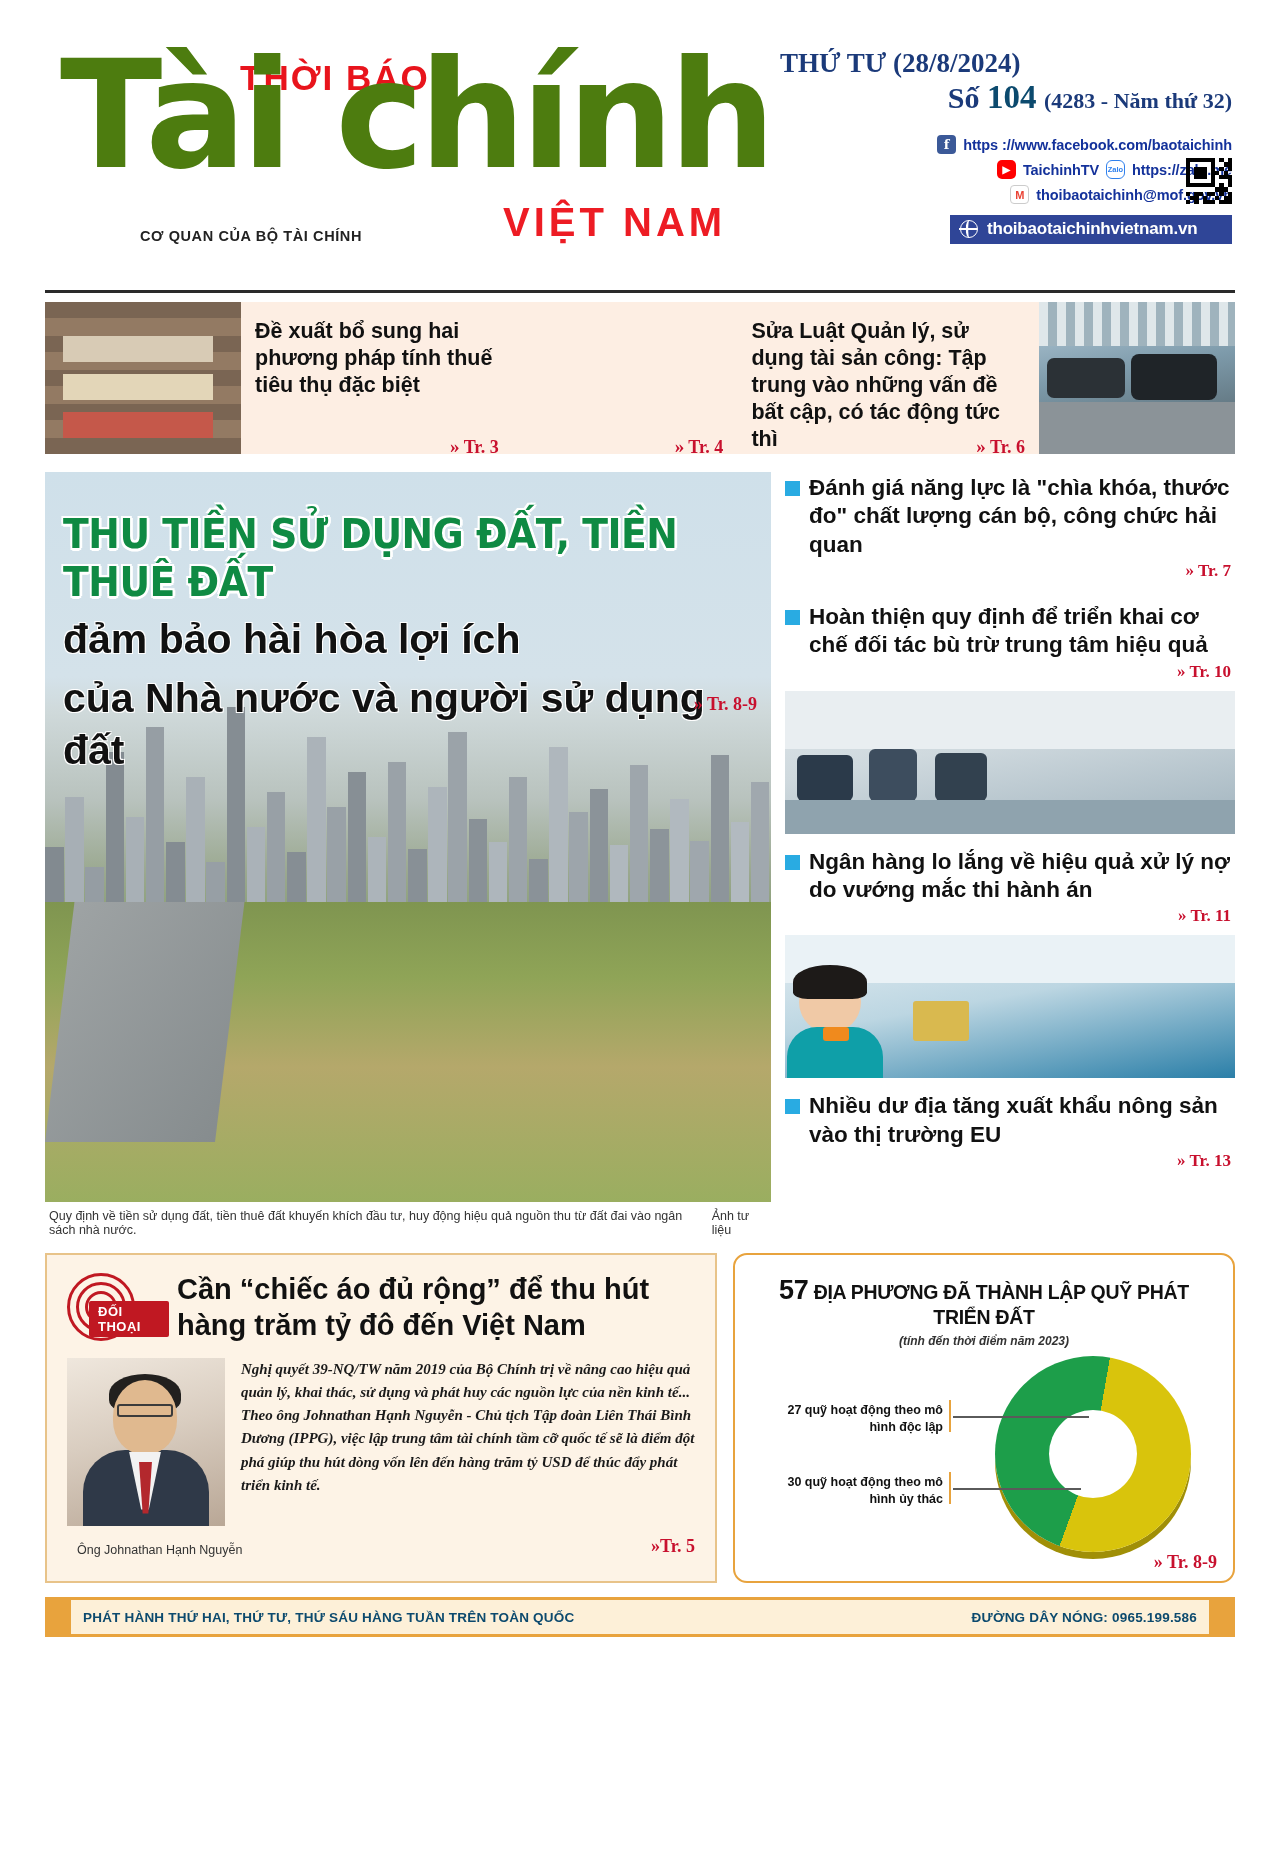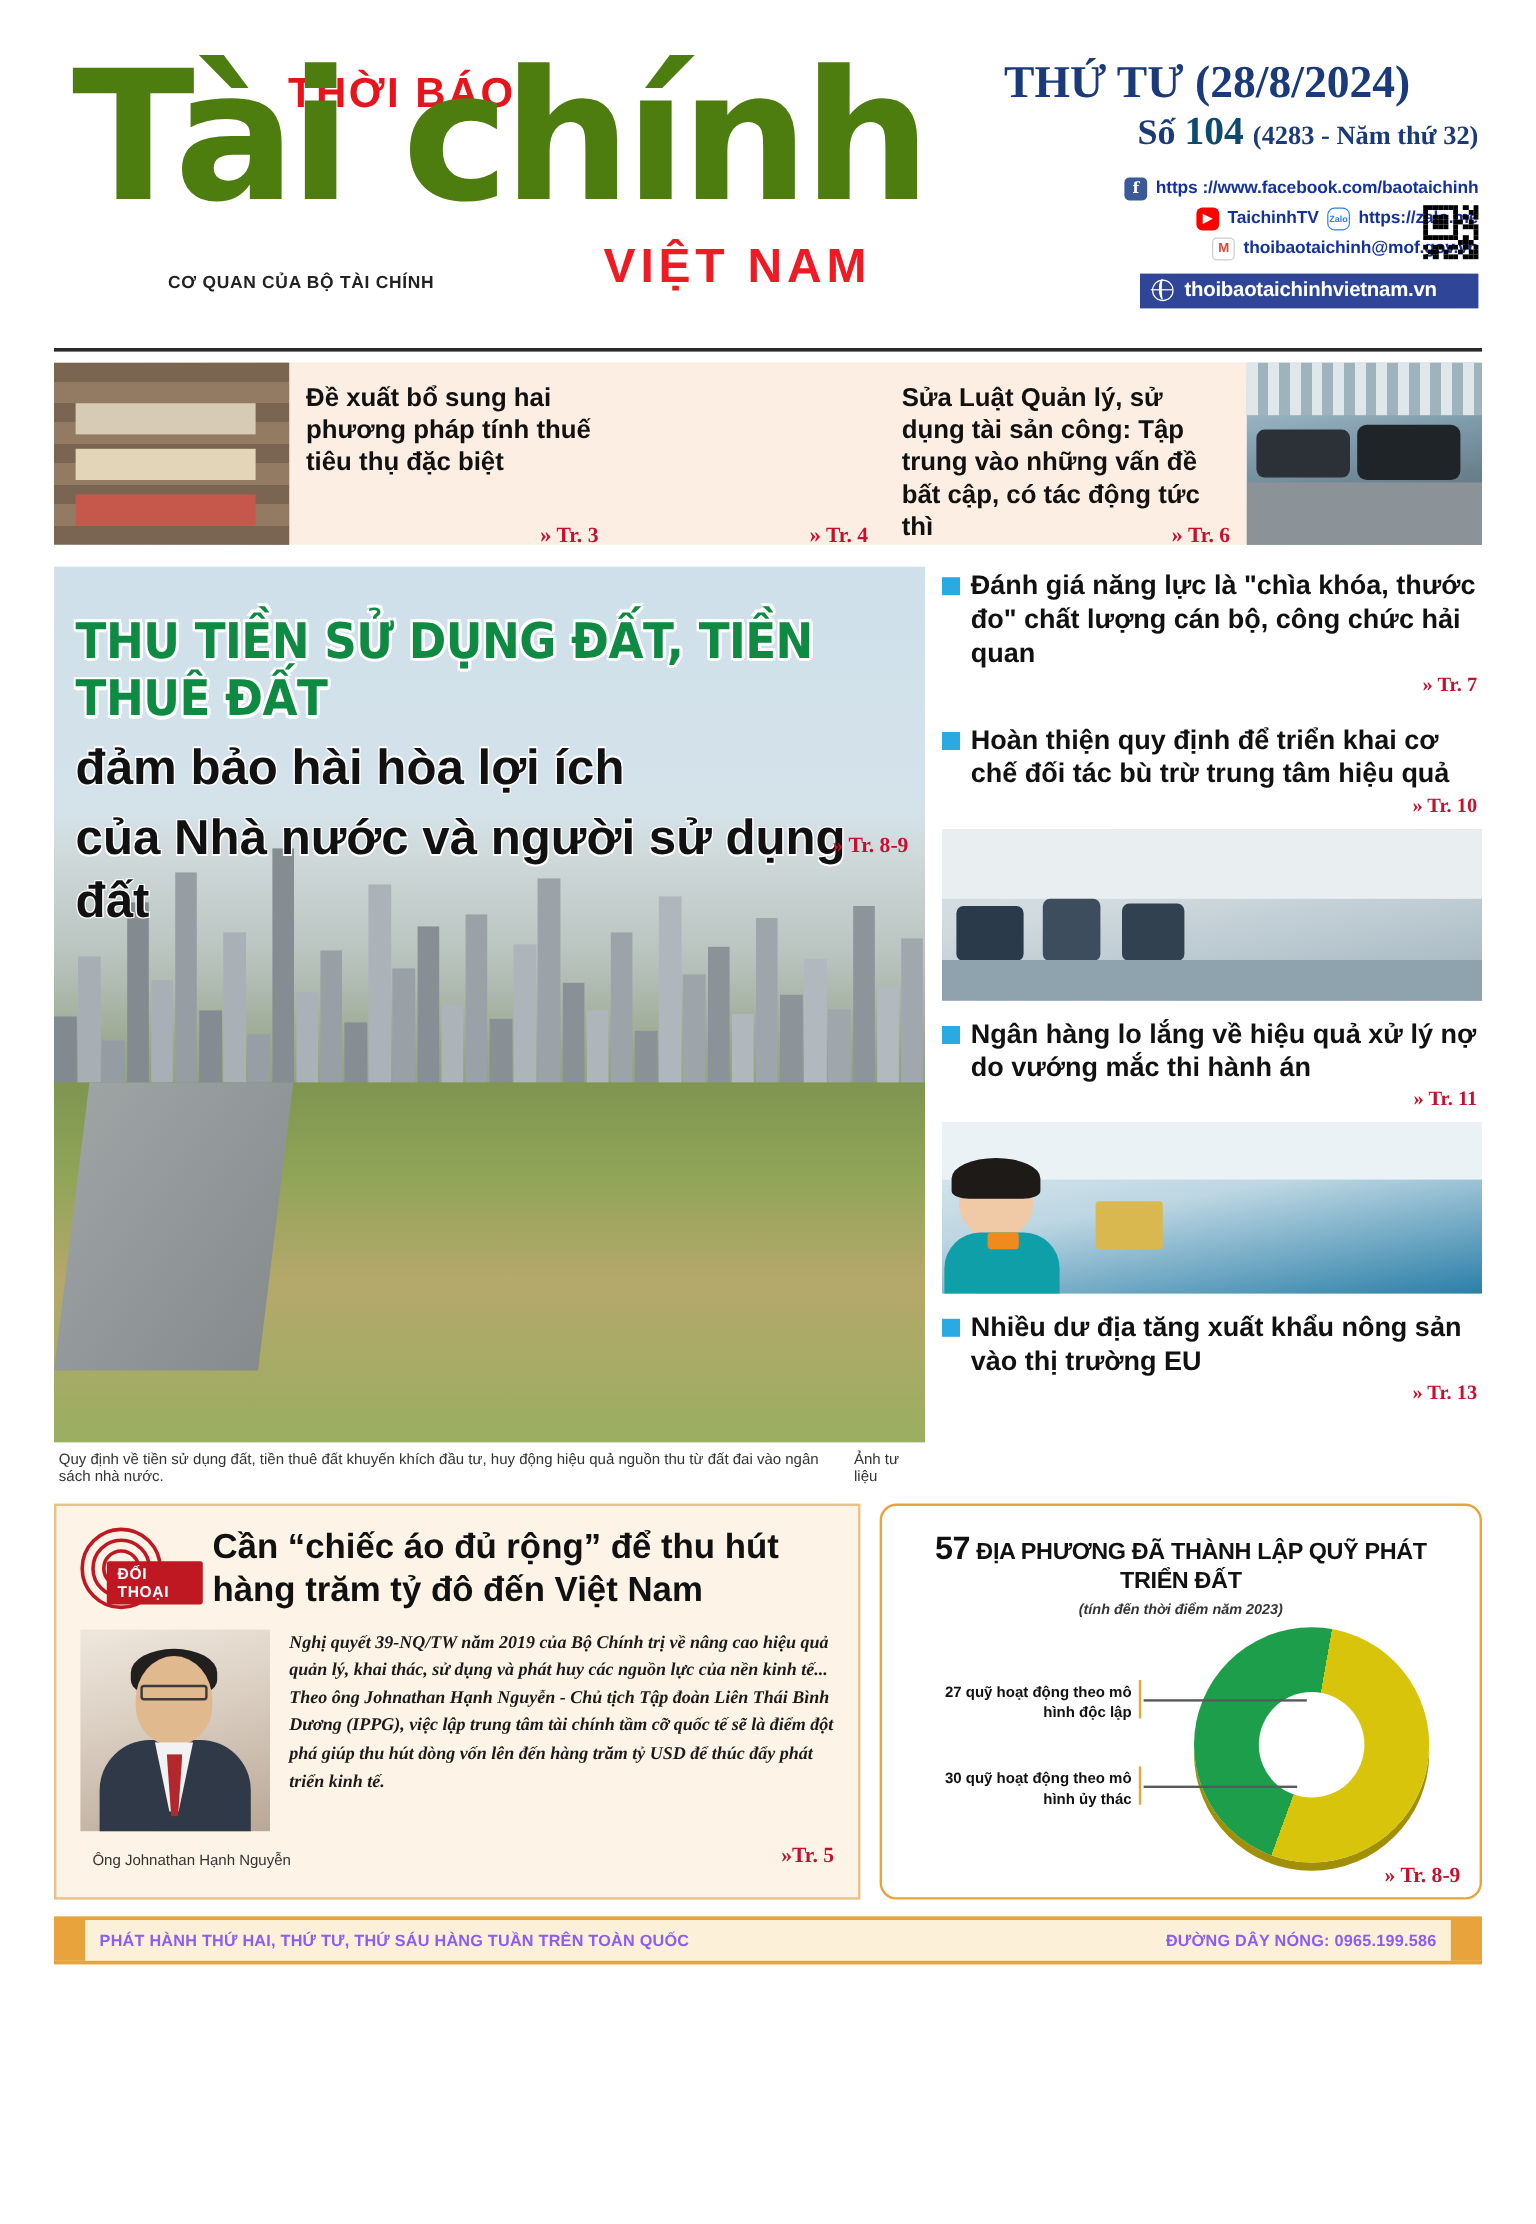--- a/index.html
+++ b/index.html
@@ -26,21 +26,21 @@
   .vietnam {
     color: #ed1c24; font-weight: 700; font-size: 40px; letter-spacing: 4px;
     position: absolute; left: 443px; top: 170px;
   }
   .coquan {
     color: #222; font-weight: 700; font-size: 14.5px; letter-spacing: 0.6px;
     position: absolute; left: 80px; top: 198px;
   }
   .mast-right { position: absolute; right: 48px; top: 48px; width: 452px; }
   .dateline {
-    color: #1b3a7a; font-weight: 700; font-size: 38px; text-align: center;
+    color: #1b3a7a; font-weight: 700; font-size: 27px; text-align: left;
     font-family: "Liberation Serif", serif; line-height: 1.12;
   }
   .issue {
     color: #1b3a7a; font-weight: 700; font-size: 30px; text-align: right;
     font-family: "Liberation Serif", serif; line-height: 1.12; margin-top: 1px;
   }
   .issue .num { color: #0c4a6e; font-size: 33px; }
   .issue .sub { font-size: 22px; }
   .social { margin-top: 16px; font-size: 14.5px; color: #14329b; position: relative; }
   .srow { display: flex; align-items: center; justify-content: flex-end; gap: 7px; height: 25px; }
@@ -193,21 +193,21 @@
   .lead-line { position: absolute; height: 1.5px; background: #5a5a5a; }
   .lead-tick { position: absolute; width: 1.5px; background: #e8a33d; }
   .chart-pg { position: absolute; right: 16px; bottom: 8px; color: #c8102e;
               font-family: "Liberation Serif", serif; font-weight: 700; font-size: 18px; }
 
   
   .footer { margin: 14px 45px 0 45px; background: #fdf0d8; border-top: 3px solid #e8a33d;
             border-bottom: 3px solid #e8a33d; height: 40px; display: flex;
             align-items: center; justify-content: space-between; padding: 0 38px;
             position: relative; }
-  .footer span { font-size: 13.5px; font-weight: 700; color: #8b5cf6; letter-spacing: 0.2px; }
+  .footer span { font-size: 13.5px; font-weight: 700; color: #0c4a6e; letter-spacing: 0.2px; }
   .fcorner { position: absolute; top: 0; width: 26px; height: 100%; background: #e8a33d; }
   .fcorner.l { left: 0; } .fcorner.r { right: 0; }
 
   
   .bld { position: absolute; bottom: 0; background: rgba(150,160,168,0.95); }
 </style>
 </head>
 <body>
 
 <div class="page">

